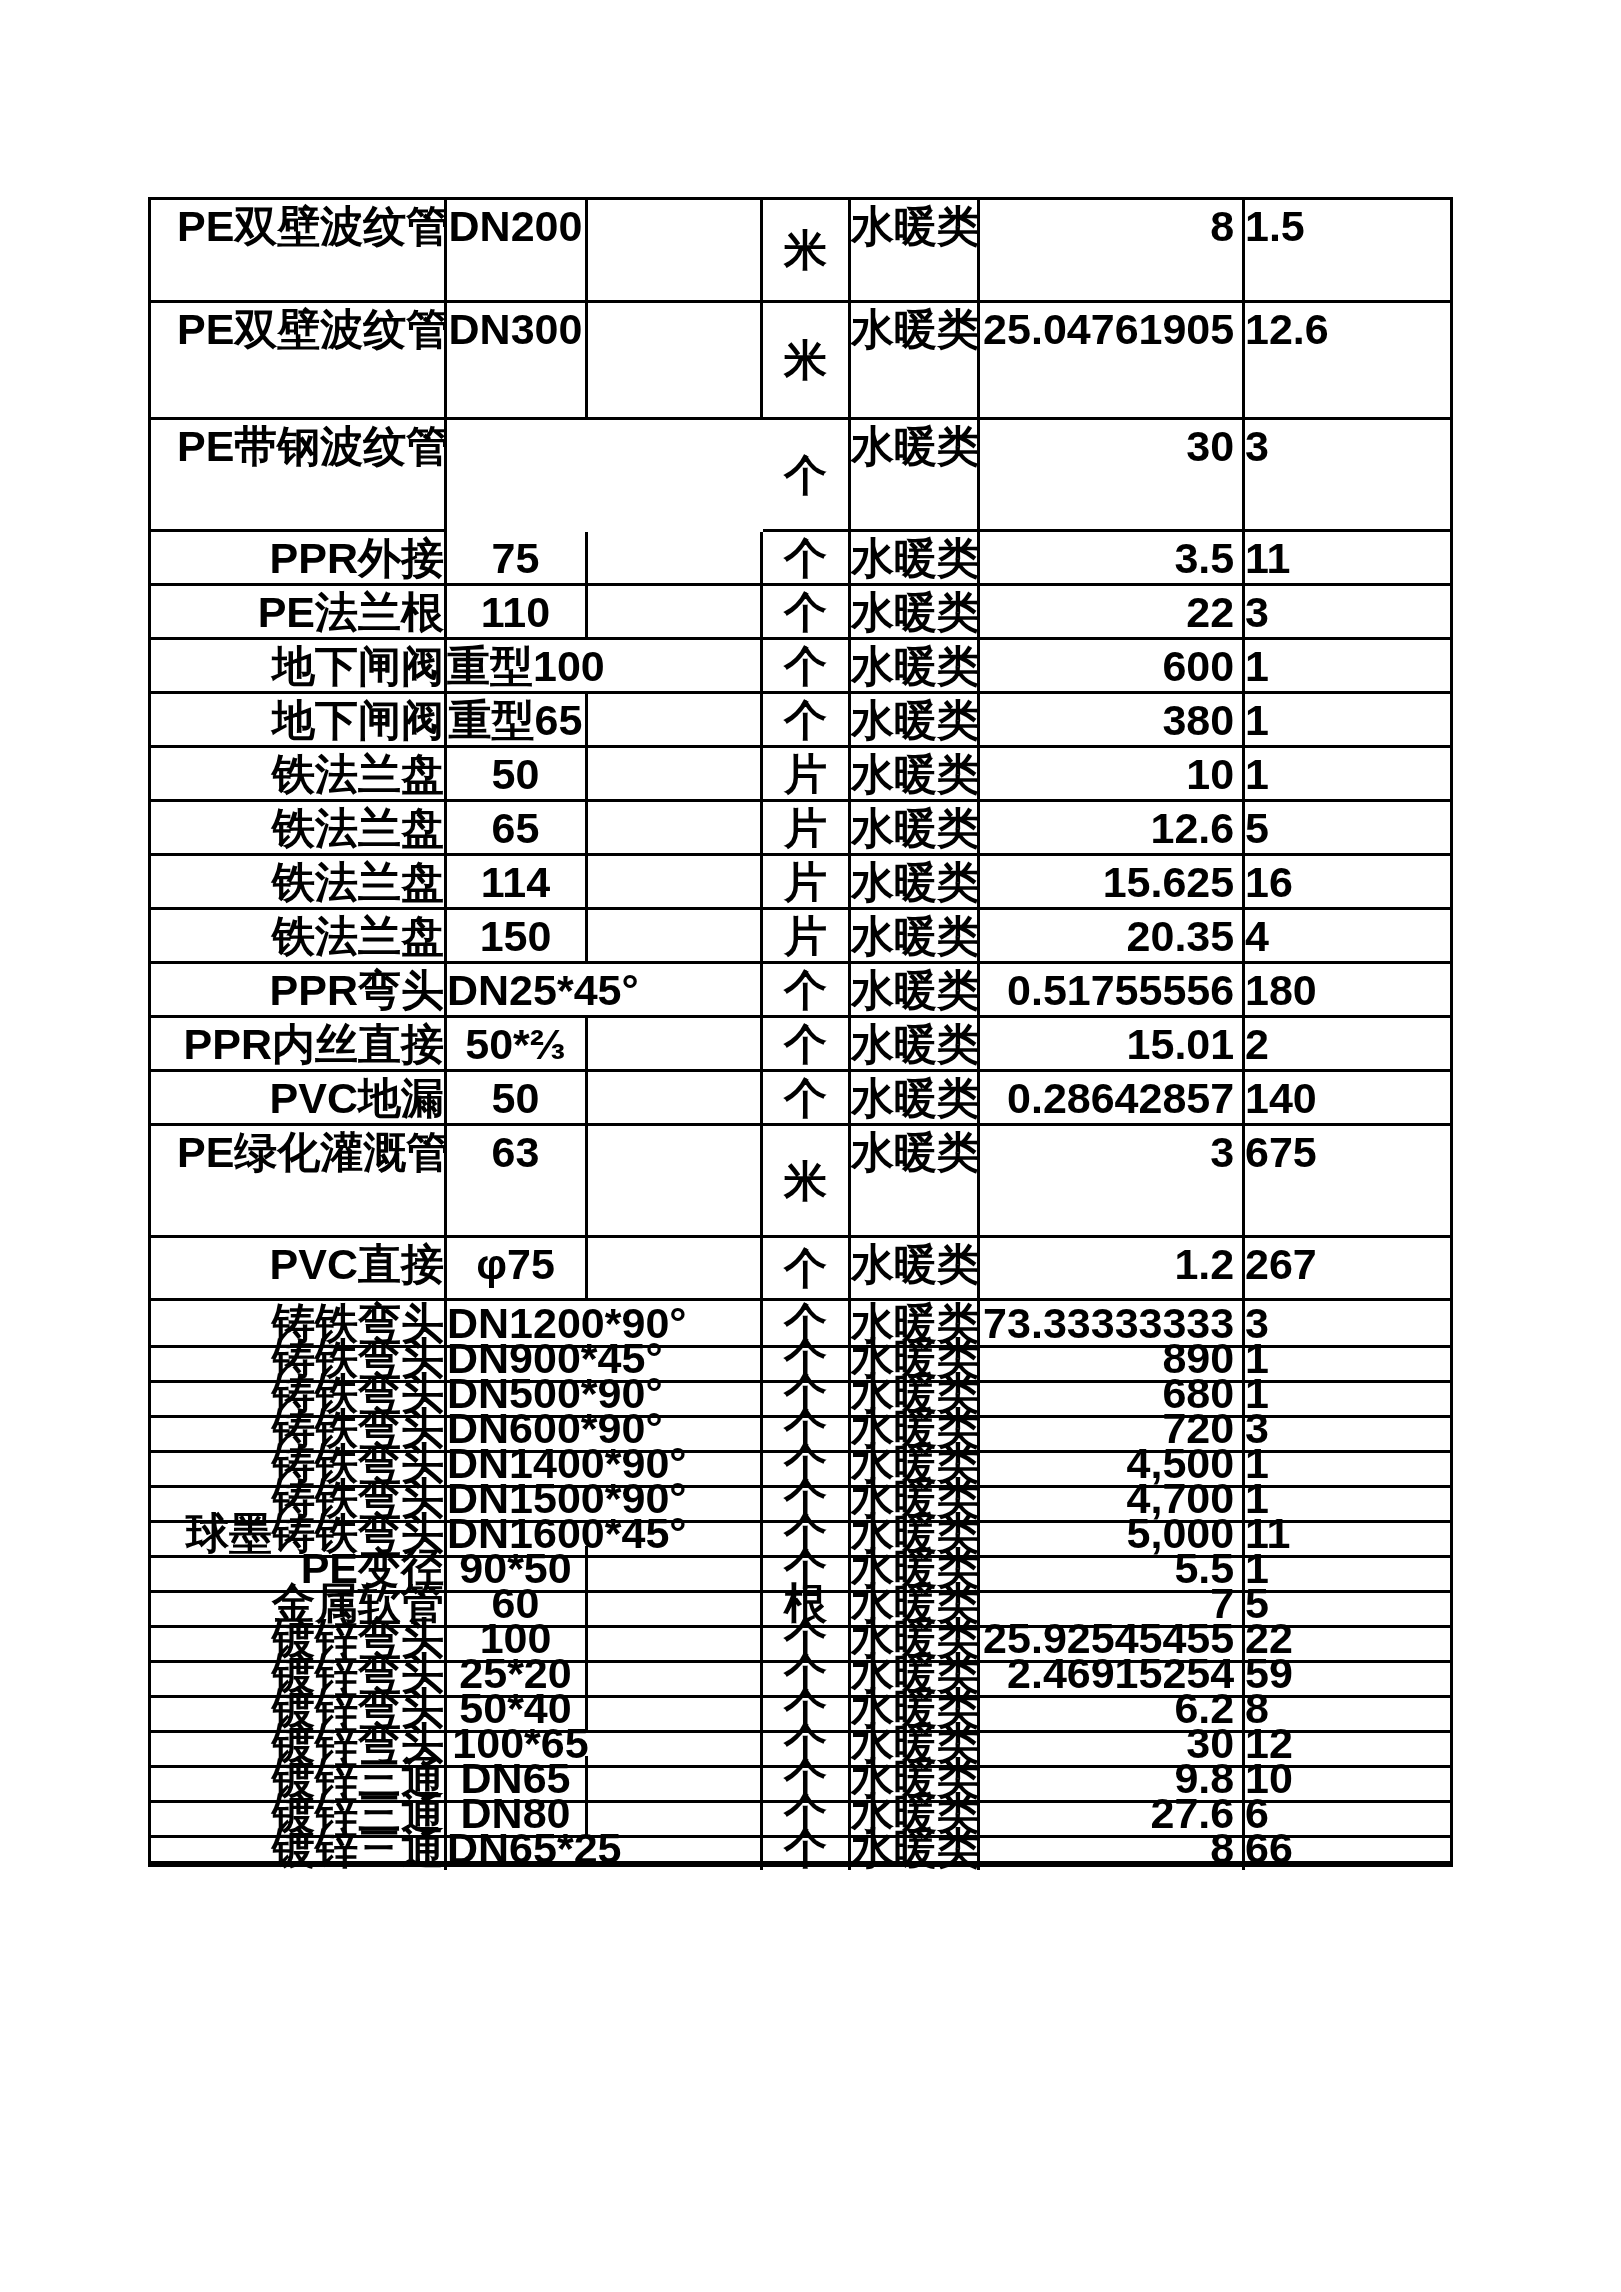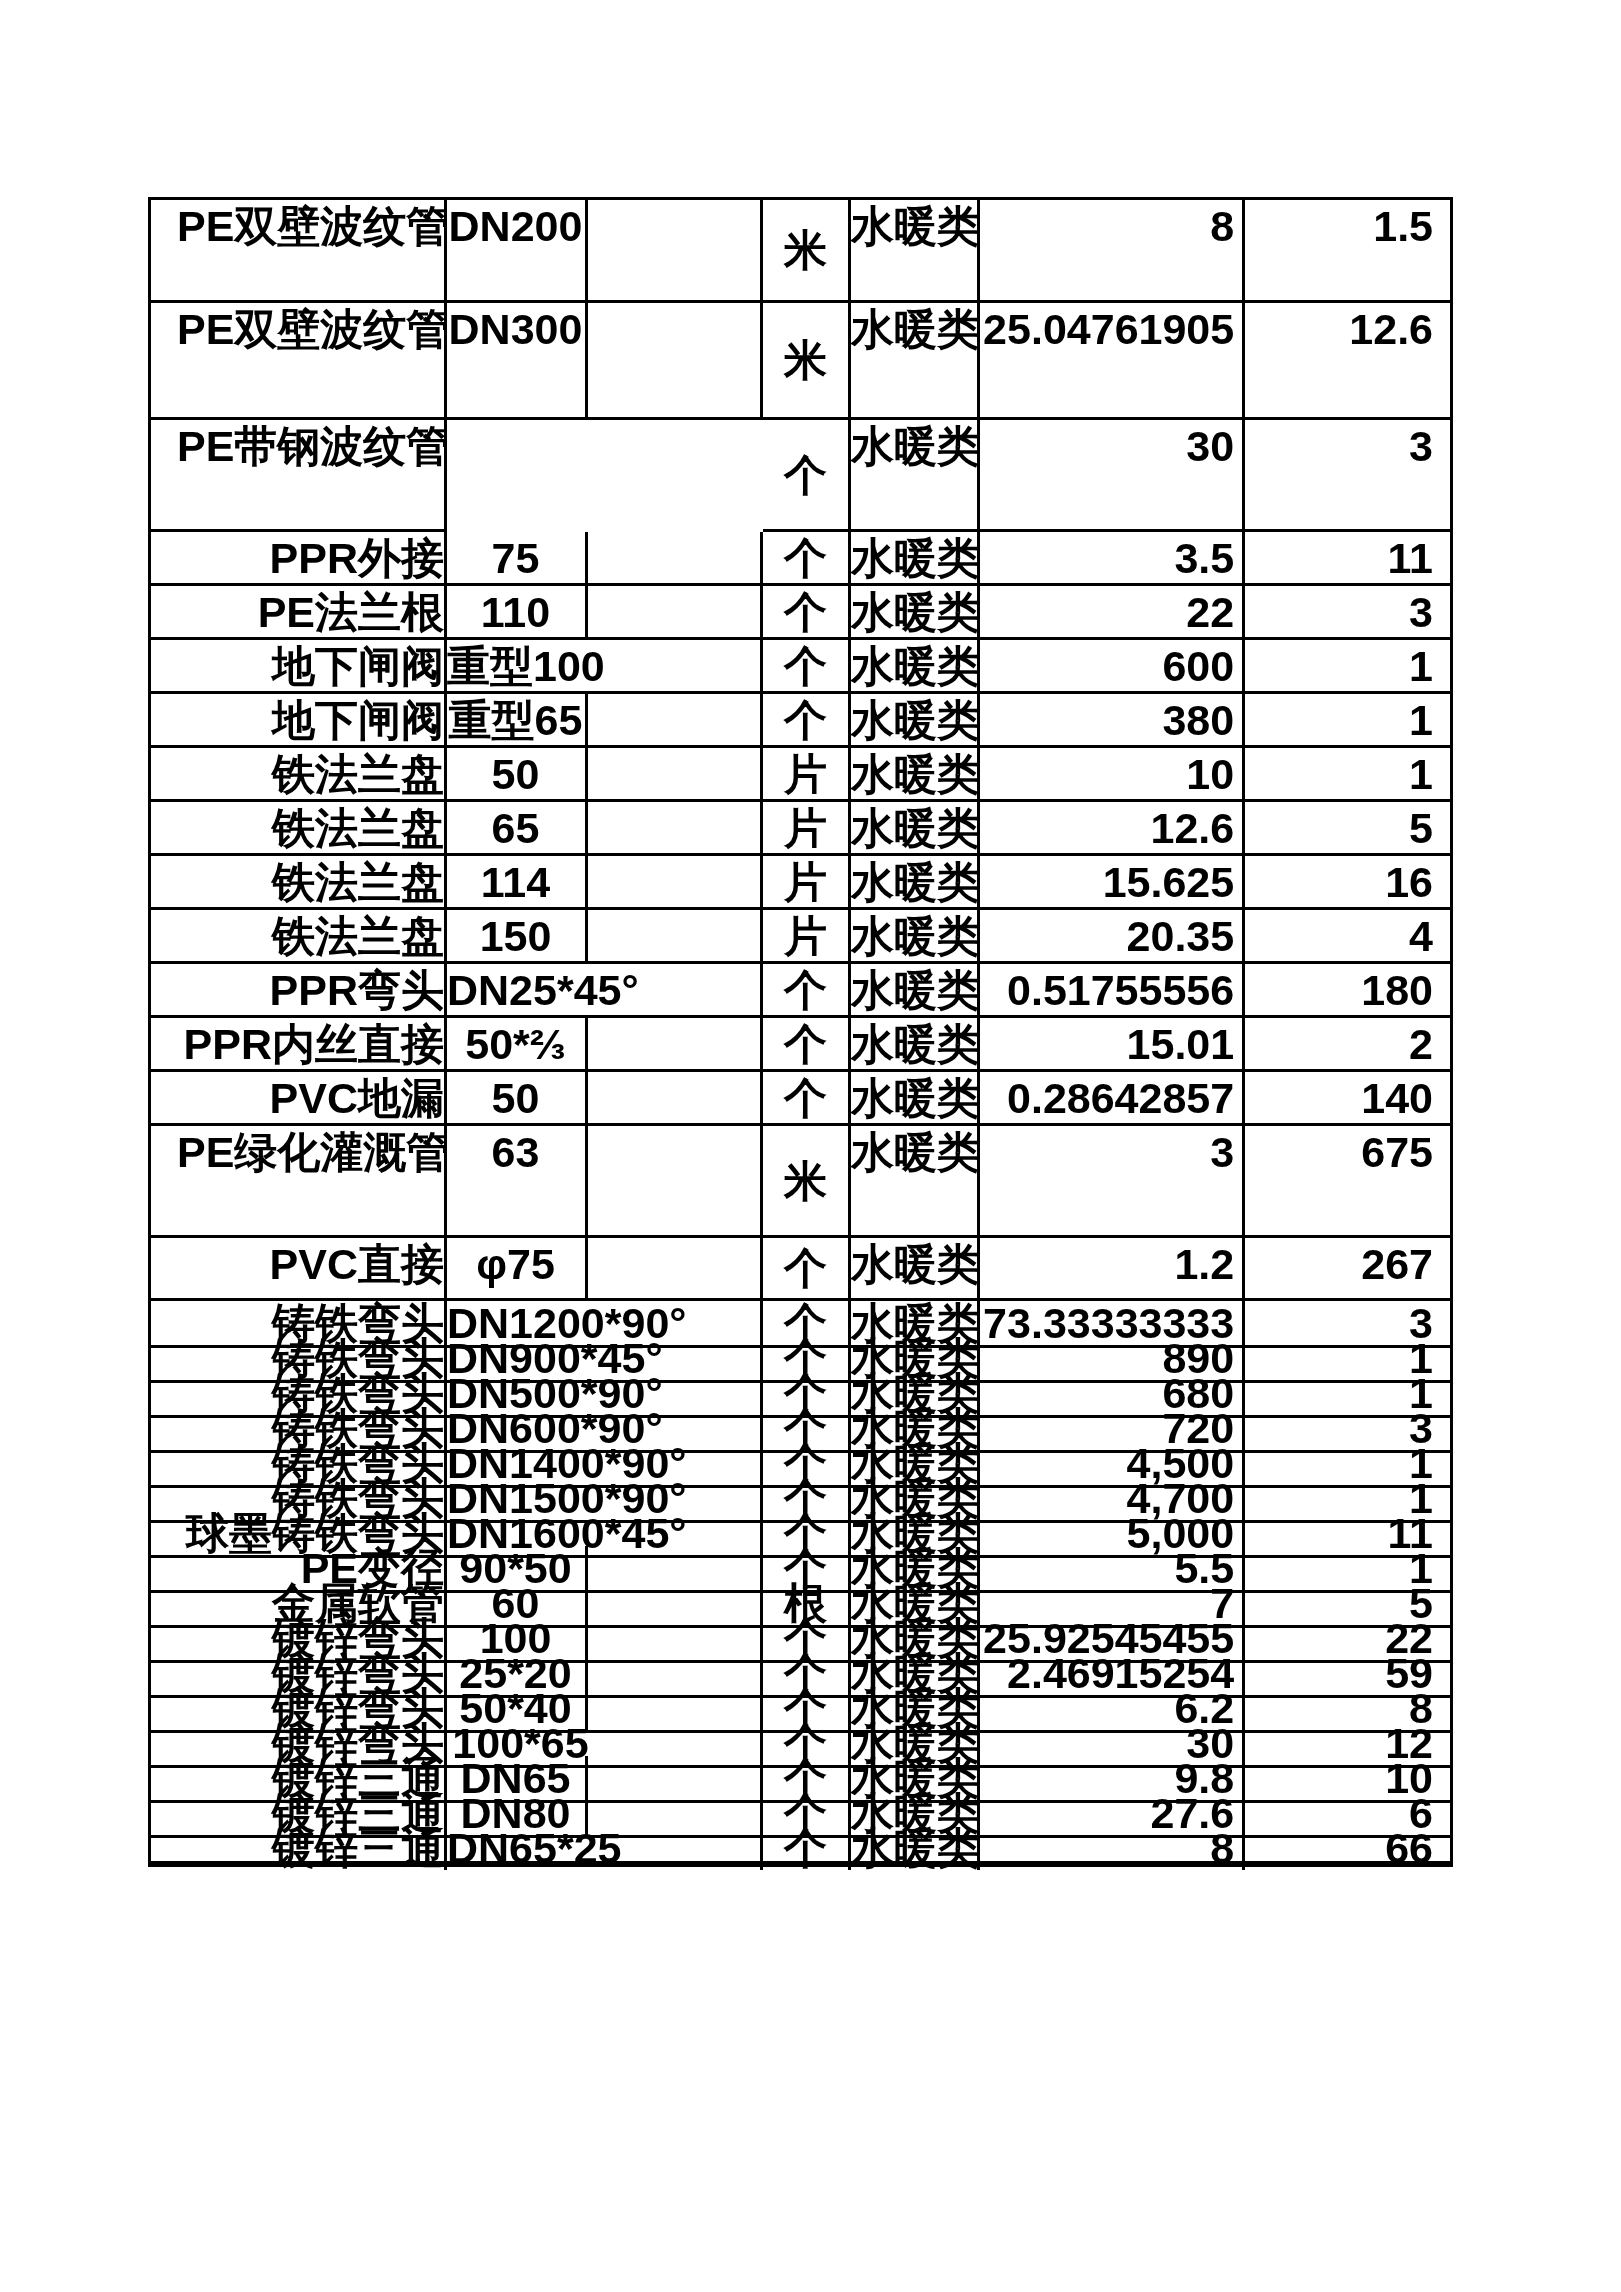--- a/index.html
+++ b/index.html
@@ -64,21 +64,21 @@
     padding:0;
   }
   .c-cat{
     grid-column:5;
     text-align:center;
     padding-left:0;padding-right:0;
     overflow:hidden;
     white-space:nowrap;
   }
   .c-price{grid-column:6;text-align:right;padding-right:7.8px;white-space:nowrap;}
-  .c-qty{grid-column:7;text-align:right;padding-right:17px;border-right:none;white-space:nowrap;}
+  .c-qty{grid-column:7;padding-right:6px;border-right:none;white-space:nowrap;}
 </style>
 </head>
 <body>
 
 <div id="sheet">
     <div class="row h105">
       <div class="cell c-name">PE双壁波纹管</div>
       <div class="cell c-spec">
         <span class="spec-inner">DN200</span>
       </div>

